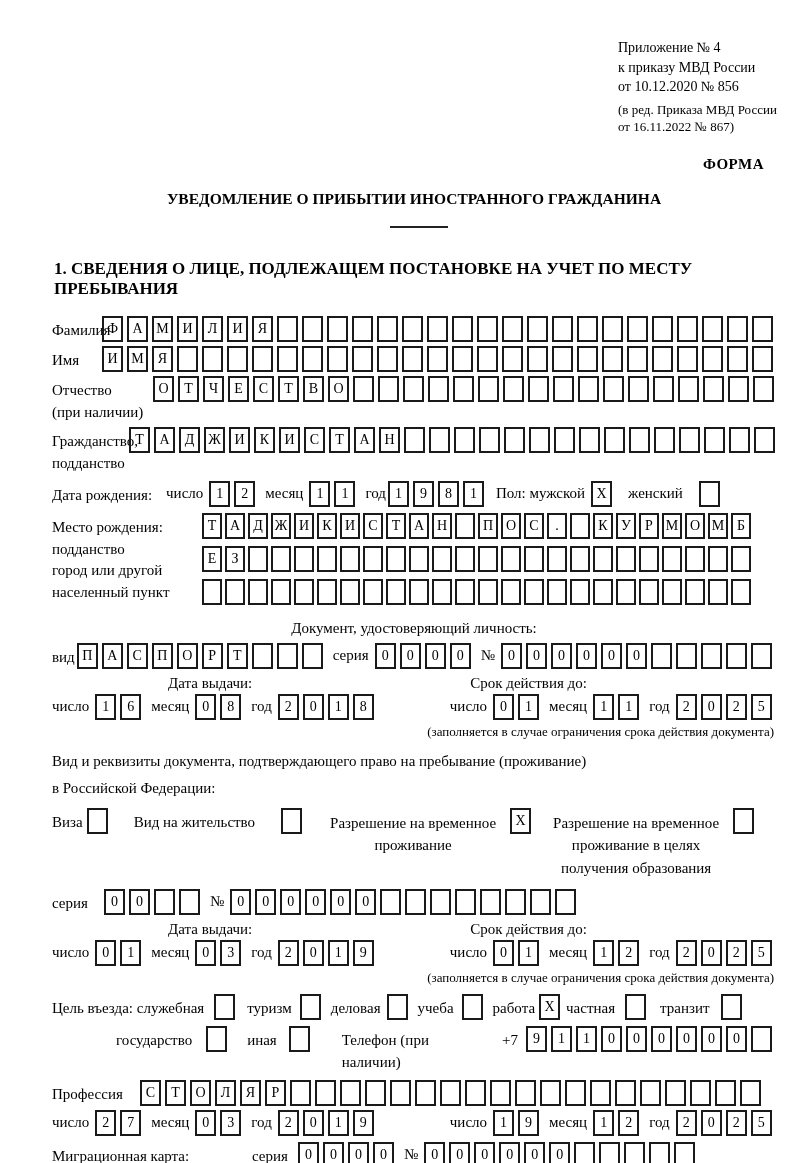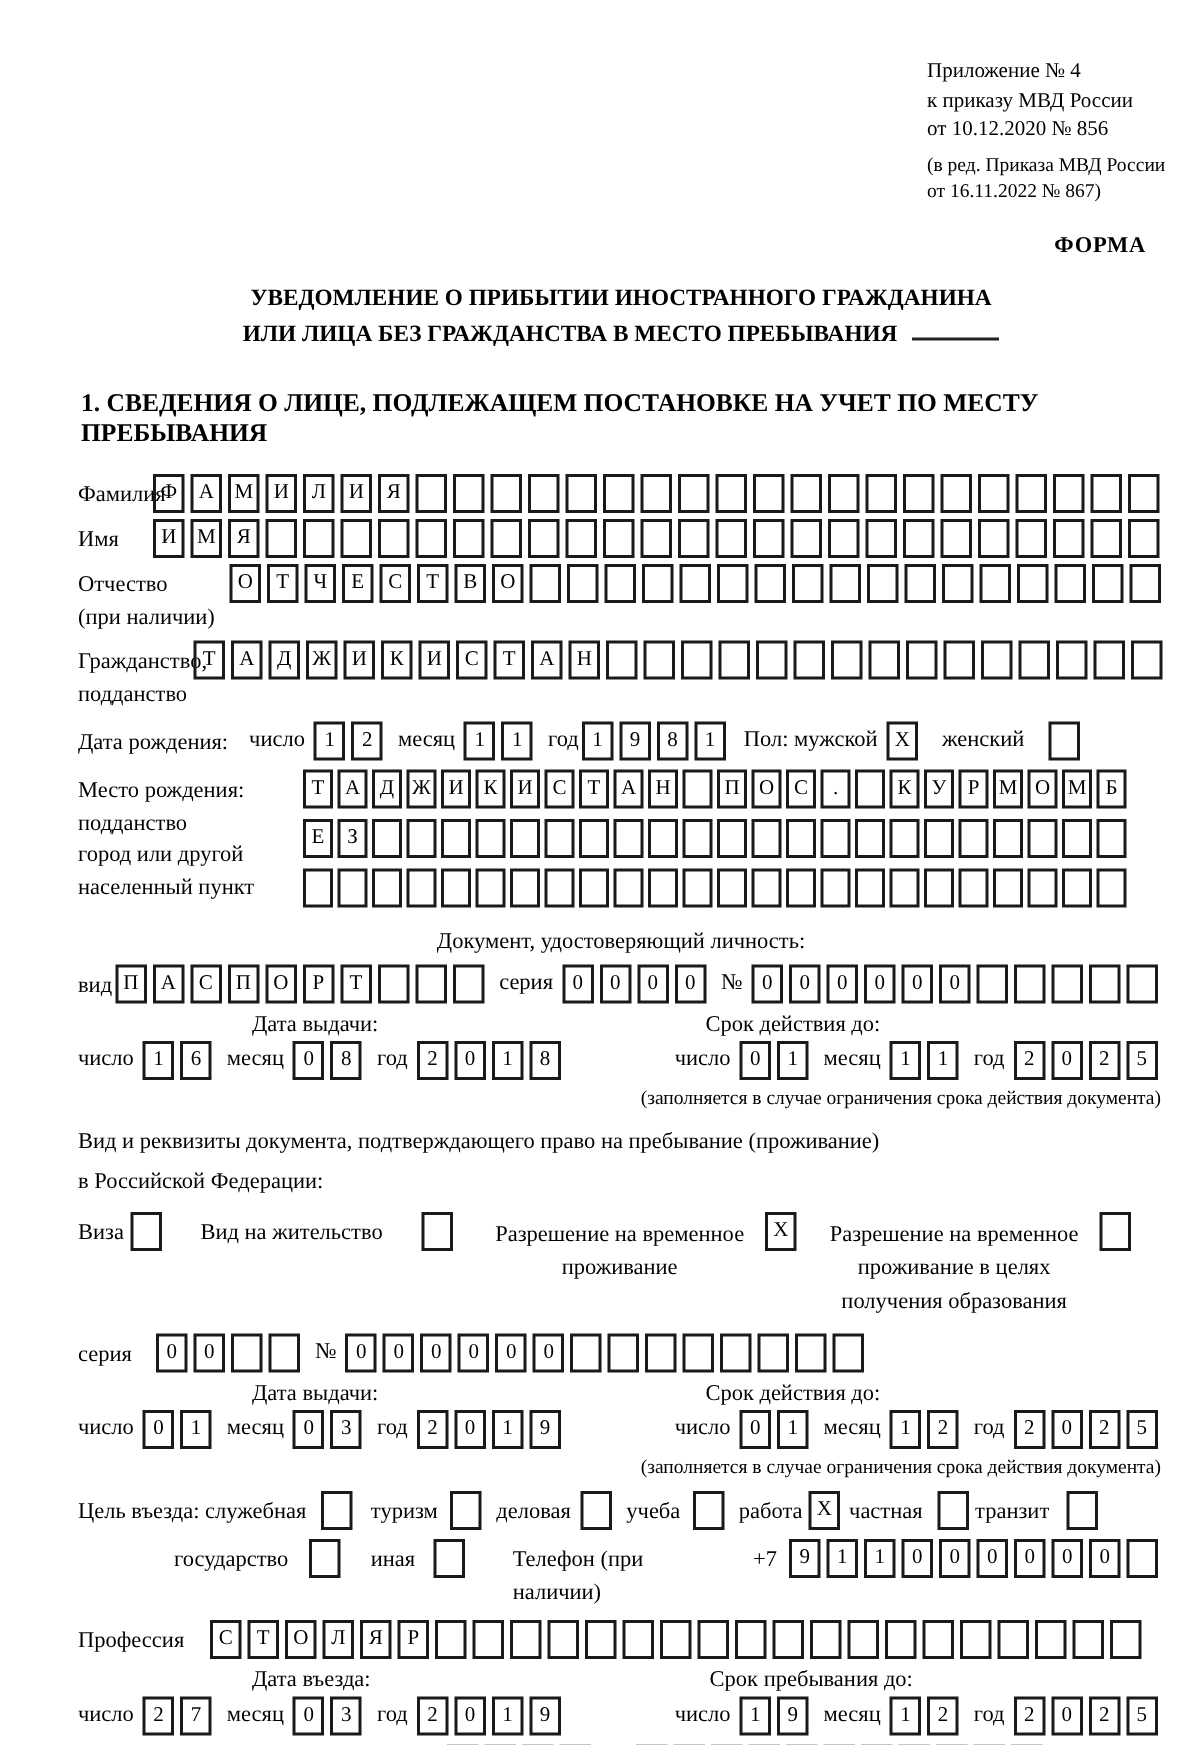--- a/index.html
+++ b/index.html
@@ -55,21 +55,21 @@
     <div>от 10.12.2020 № 856</div>
     <div class="sub">
       <div>(в ред. Приказа МВД России</div>
       <div>от 16.11.2022 № 867)</div>
     </div>
   </div>
   <div class="forma">ФОРМА</div>
 
   <div class="title">
     <div>УВЕДОМЛЕНИЕ О ПРИБЫТИИ ИНОСТРАННОГО ГРАЖДАНИНА</div>
-    <div><span>ИЛИ ЛИЦА БЕЗ ГРАЖДАНСТВА В МЕСТО ПРЕБЫВАНИЯ</span><span class="blank-line"></span></div>
+    <div><span class="blank-line"></span></div>
   </div>
 
   <div class="sec-heading">1. СВЕДЕНИЯ О ЛИЦЕ, ПОДЛЕЖАЩЕМ ПОСТАНОВКЕ НА УЧЕТ ПО МЕСТУ ПРЕБЫВАНИЯ</div>
 
   <div class="rows">
 
     <div class="row">
       <div class="lbl w50">Фамилия</div>
       <div class="boxes">
           <span class="cbox">Ф</span>
@@ -492,21 +492,21 @@
       <span class="lbl" style="margin-left:8px;">туризм</span>
       <span class="cbox" style="margin-left:8px;"></span>
       <span class="lbl" style="margin-left:6px;">деловая</span>
       <span class="cbox" style="margin-left:6px;"></span>
       <span class="lbl" style="margin-left:6px;">учеба</span>
       <span class="cbox" style="margin-left:8px;"></span>
       <span class="lbl" style="margin-left:6px;">работа</span>
       <span class="cbox" style="margin-left:4px;">X</span>
       <span class="lbl" style="margin-left:2px;">частная</span>
       <span class="cbox" style="margin-left:10px;"></span>
-      <span class="lbl" style="">транзит</span>
+      <span class="lbl" style="margin-left:10px;">транзит</span>
       <span class="cbox" style="margin-left:12px;"></span>
     </div>
     <div class="row mt6">
       <span class="lbl" style="margin-left:64px;">государство</span>
       <span class="cbox" style="margin-left:14px;"></span>
       <span class="lbl" style="margin-left:16px;">иная</span>
       <span class="cbox" style="margin-left:12px;"></span>
       <span class="lbl" style="margin-left:28px;">Телефон (при наличии)</span>
       <span class="lbl" style="margin-left:30px;">+7</span>
       <span class="boxes" style="margin-left:8px;">
@@ -547,24 +547,20 @@
           <span class="cbox"></span>
           <span class="cbox"></span>
           <span class="cbox"></span>
           <span class="cbox"></span>
           <span class="cbox"></span>
           <span class="cbox"></span>
           <span class="cbox"></span>
         </span>
     </div>
 
-    <div class="dt-heads mt6">
-      <span style="margin-left:116px;">Дата въезда:</span>
-      <span style="margin-left:226px;">Срок пребывания до:</span>
-    </div>
     <div class="row">
       <span class="inline-lbl" style="padding-left:0;">число</span>
       <span class="boxes">
           <span class="cbox">2</span>
           <span class="cbox">7</span>
         </span>
       <span class="inline-lbl">месяц</span>
       <span class="boxes">
           <span class="cbox">0</span>
           <span class="cbox">3</span>

